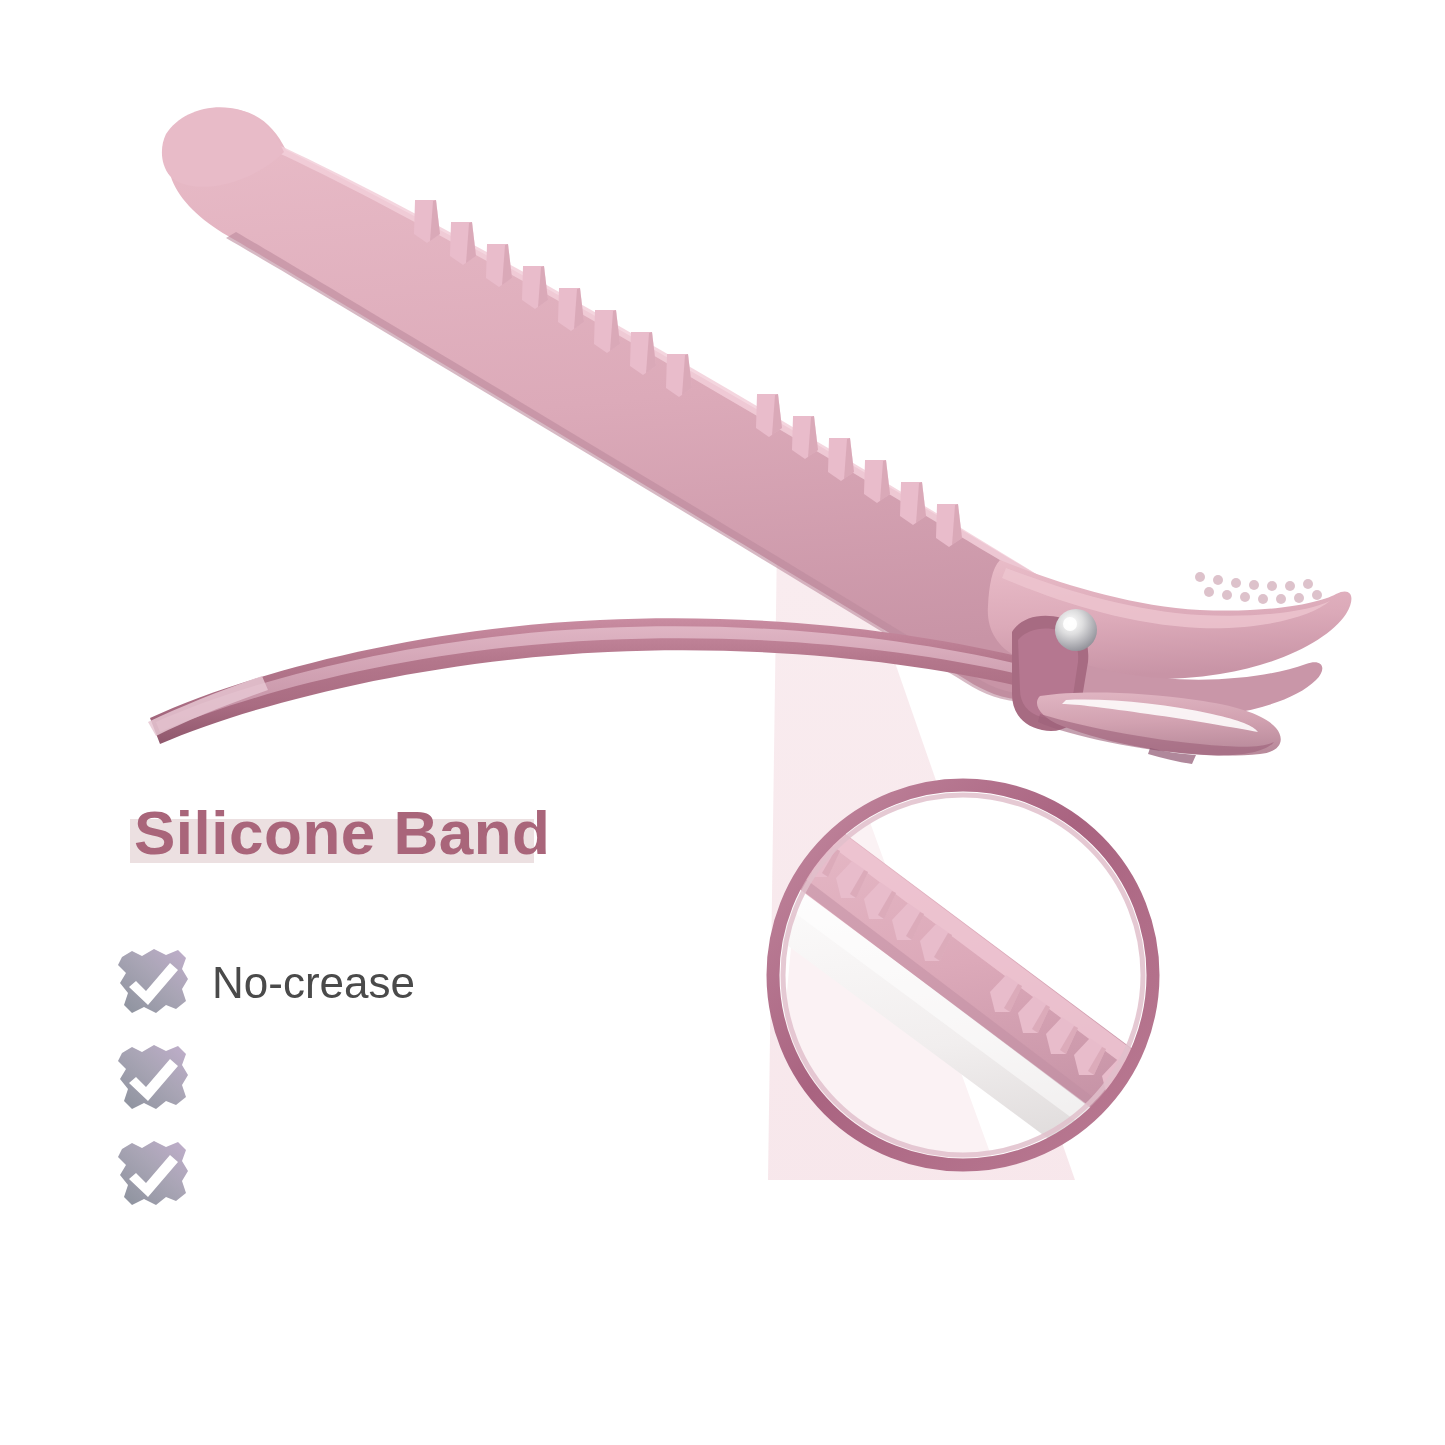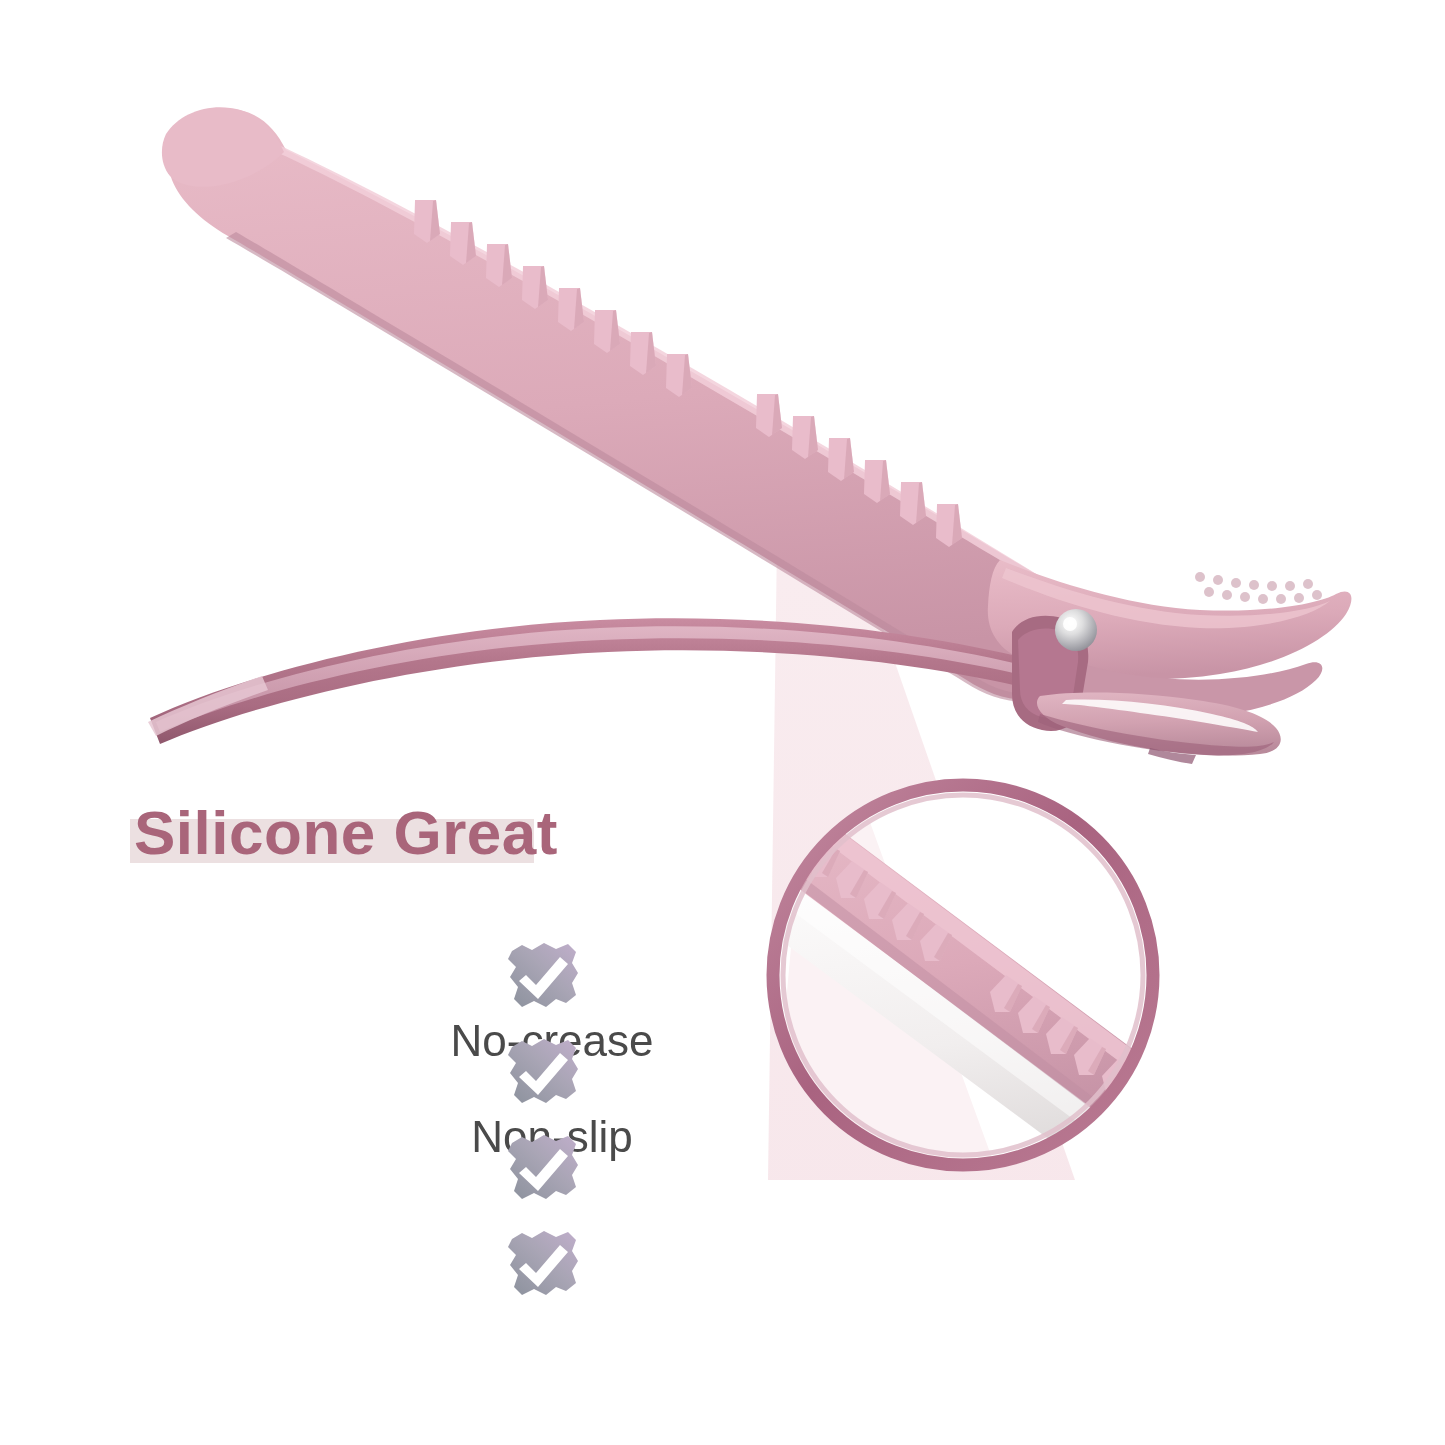--- a/index.html
+++ b/index.html
@@ -61,21 +61,20 @@
 
   #feature-list {
     margin: 70px 0 0 0;
     padding: 0;
     list-style: none;
   }
   .feature-item {
     display: flex;
     align-items: center;
     height: 96px;
-    flex-direction: column;
   }
   .check-badge {
     width: 84px;
     height: 80px;
     flex: 0 0 84px;
     margin-right: 16px;
   }
   .feature-label {
     font-size: 44px;
     color: #4a4a4a;
@@ -328,54 +327,40 @@
 
       <circle cx="963" cy="975" r="190" fill="none" stroke="url(#gRing)" stroke-width="13"></circle>
       <circle cx="963" cy="975" r="180" fill="none" stroke="#e0bfcb" stroke-width="5" opacity="0.85"></circle>
     </g>
   </svg>
 
   <div id="feature-panel">
 
     <div id="title-wrap">
       <span id="title-highlight"></span>
-      <span id="page-title">Silicone Great</span>
+      <span id="page-title">Silicone Band</span>
     </div>
 
     <ul id="feature-list">
 
       <li class="feature-item">
         <svg class="check-badge" viewBox="0 0 84 80">
           <defs>
             <linearGradient id="bg1" x1="1" y1="0" x2="0" y2="1">
               <stop offset="0%" stop-color="#c0aecb"></stop>
               <stop offset="45%" stop-color="#a9a5b5"></stop>
               <stop offset="100%" stop-color="#8b919c"></stop>
             </linearGradient>
           </defs>
           <path d="M10,14 L20,8 L30,13 L42,6 L54,12 L66,7 L74,15 L70,26 L76,36 L70,46 L74,58 L64,66 L54,62 L44,70 L32,64 L20,70 L12,62 L16,50 L8,40 L14,30 L6,22 Z" fill="url(#bg1)"></path>
           <path d="M24,38 L34,48 L58,20 L66,27 L36,62 L17,44 Z" fill="#ffffff"></path>
         </svg>
         <span class="feature-label">No-crease</span>
       </li>
 
-      <li class="feature-item">
-        <svg class="check-badge" viewBox="0 0 84 80">
-          <defs>
-            <linearGradient id="bg2" x1="1" y1="0" x2="0" y2="1">
-              <stop offset="0%" stop-color="#c0aecb"></stop>
-              <stop offset="45%" stop-color="#a9a5b5"></stop>
-              <stop offset="100%" stop-color="#8b919c"></stop>
-            </linearGradient>
-          </defs>
-          <path d="M10,14 L20,8 L30,13 L42,6 L54,12 L66,7 L74,15 L70,26 L76,36 L70,46 L74,58 L64,66 L54,62 L44,70 L32,64 L20,70 L12,62 L16,50 L8,40 L14,30 L6,22 Z" fill="url(#bg2)"></path>
-          <path d="M24,38 L34,48 L58,20 L66,27 L36,62 L17,44 Z" fill="#ffffff"></path>
-        </svg>
-        <span class="feature-label">Non-slip</span>
-      </li>
 
       <li class="feature-item">
         <svg class="check-badge" viewBox="0 0 84 80">
           <defs>
             <linearGradient id="bg3" x1="1" y1="0" x2="0" y2="1">
               <stop offset="0%" stop-color="#c0aecb"></stop>
               <stop offset="45%" stop-color="#a9a5b5"></stop>
               <stop offset="100%" stop-color="#8b919c"></stop>
             </linearGradient>
           </defs>

